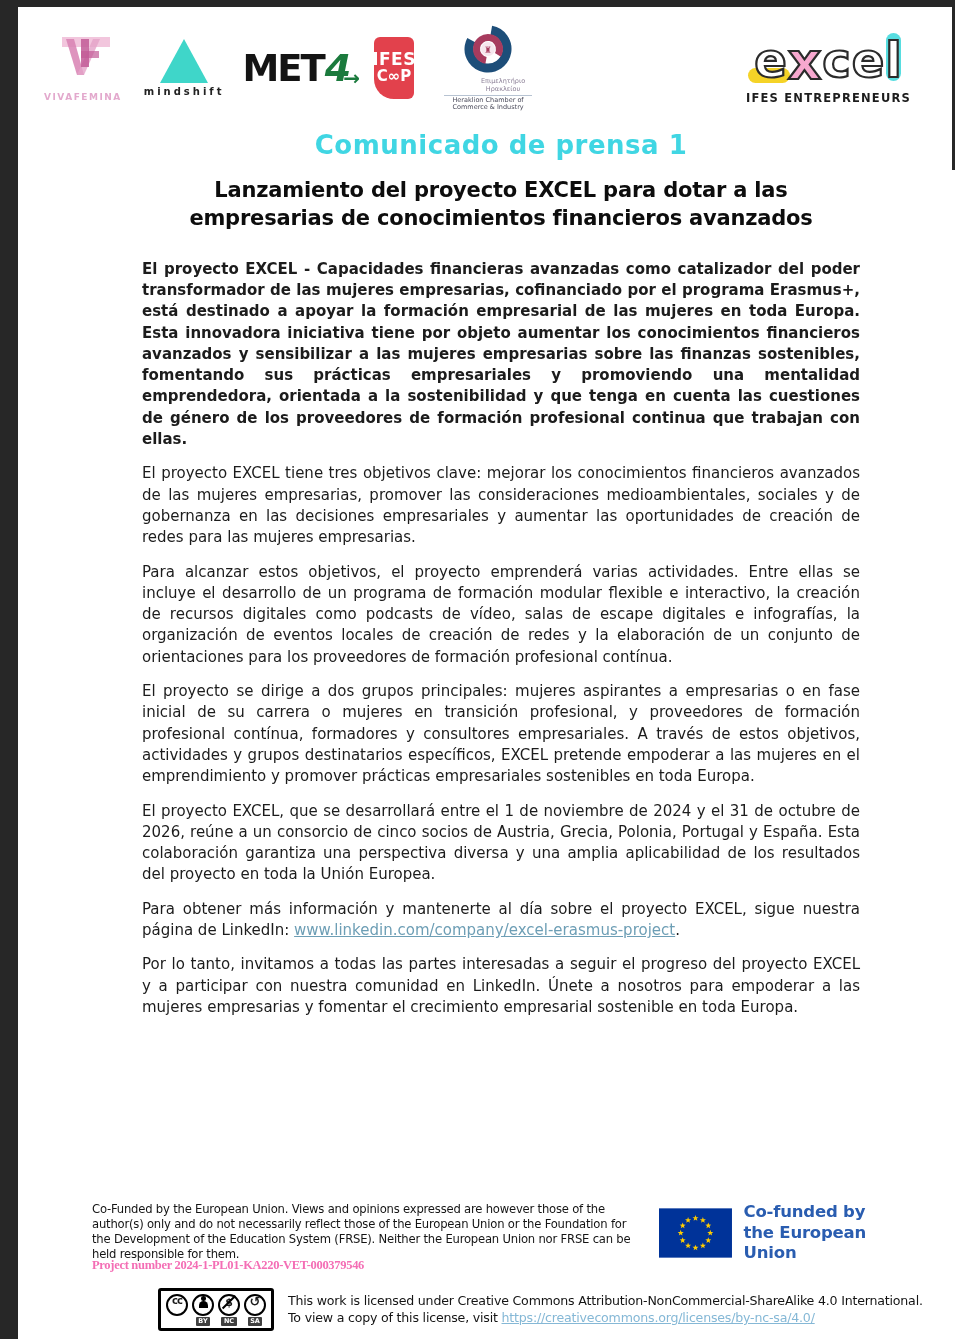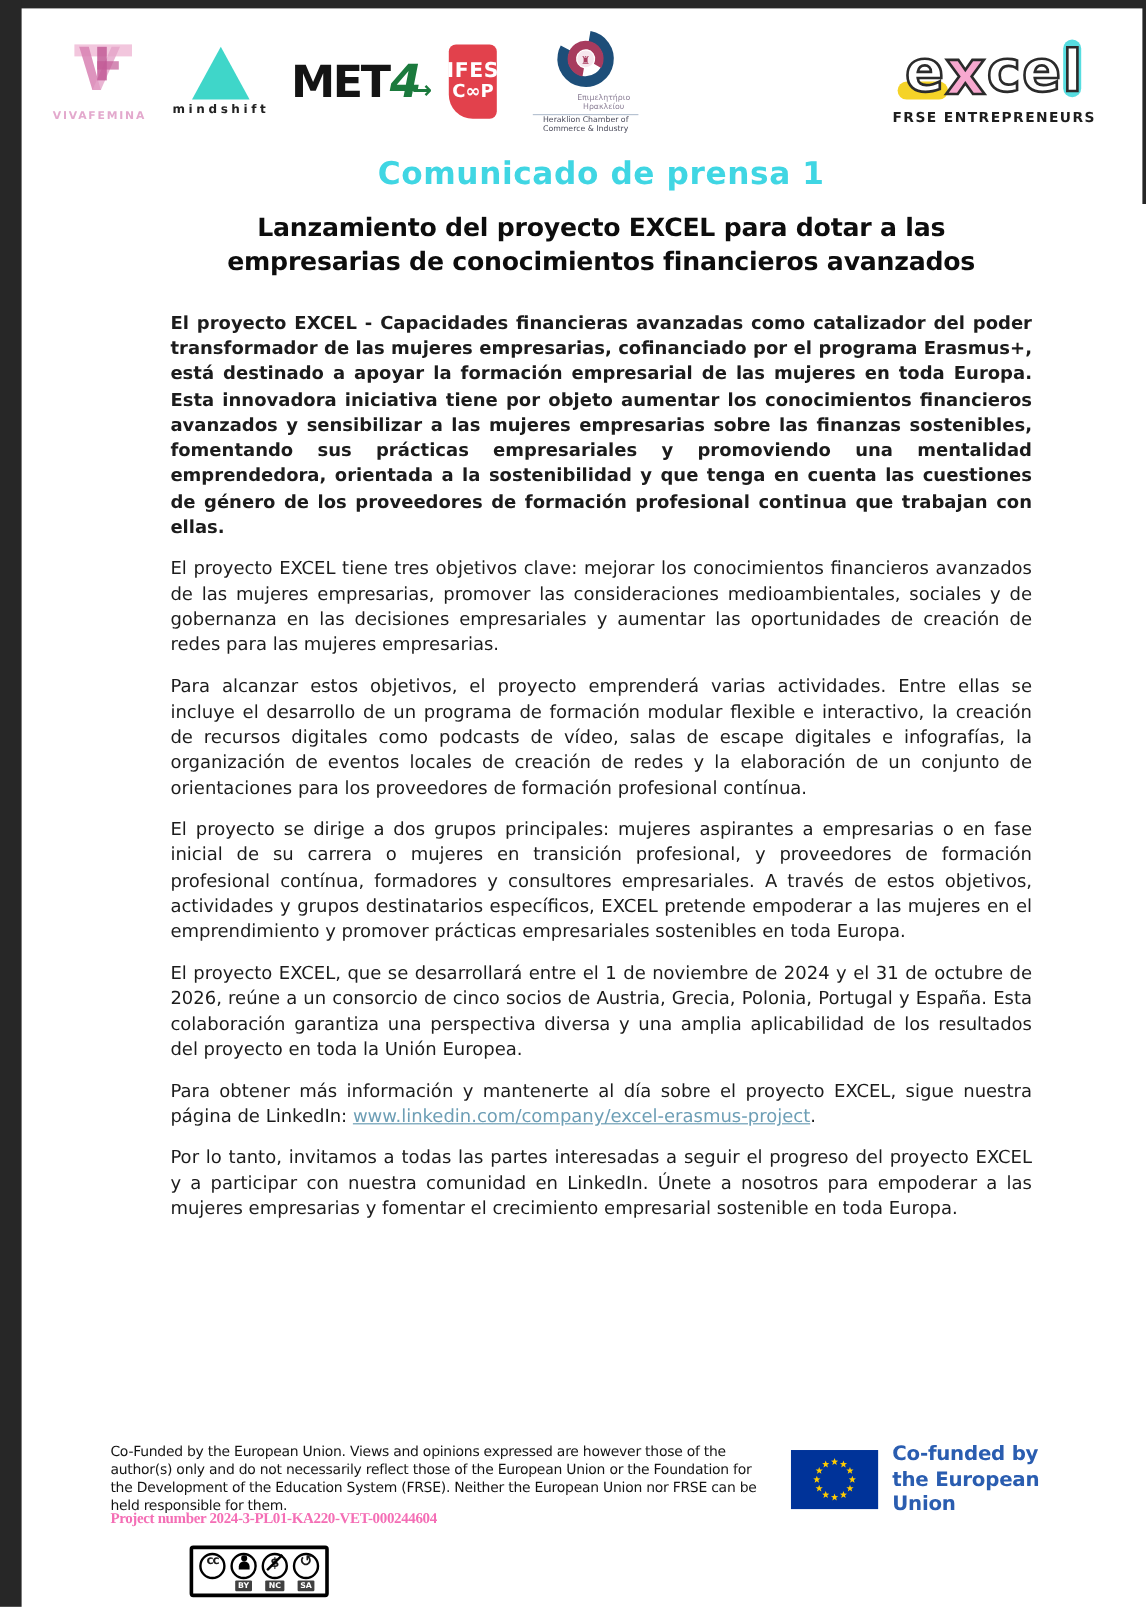--- a/index.html
+++ b/index.html
@@ -15,21 +15,21 @@
   
   .header{position:absolute;top:24px;left:44px;right:34px;display:flex;align-items:center;}
   .logo-col{display:flex;flex-direction:column;align-items:center;}
 
   .viva-label{font-size:9px;letter-spacing:1.5px;color:#e3a9cd;margin-top:15px;font-weight:600;}
 
   .mindshift{margin-left:22px;}
   .tri{width:0;height:0;border-left:24px solid transparent;border-right:24px solid transparent;border-bottom:44px solid #3fd6c9;}
   .mindshift-label{font-size:10px;font-weight:700;letter-spacing:3px;color:#222;margin-top:3px;}
 
-  .meta4{margin-left:18px;display:flex;align-items:center;}
+  .meta4{margin-left:18px;display:flex;align-items:flex-end;}
   .meta-met{font-size:37px;font-weight:900;letter-spacing:-2px;color:#141414;}
   .meta-four{font-size:38px;font-weight:900;color:#1b7a3d;font-style:italic;margin-left:1px;}
   .meta-arrow{color:#1b7a3d;font-size:20px;font-weight:900;margin-left:-8px;margin-top:14px;}
 
   .ifes{margin-left:14px;width:40px;height:62px;background:#e2414c;border-radius:6px 6px 6px 20px;
         display:flex;flex-direction:column;align-items:center;justify-content:center;color:#fff;}
   .ifes-l1{font-size:17px;font-weight:800;letter-spacing:0.5px;line-height:1;}
   .ifes-l2{font-size:15px;font-weight:800;line-height:1.1;}
 
   .herak{margin-left:26px;width:96px;}
@@ -135,21 +135,21 @@
   <div class="excel">
     <div class="excel-word">
       <span class="pill-yellow"></span>
       <span class="pill-teal"></span>
       <span class="xl-letter">e</span>
       <span class="xl-letter xl-x">x</span>
       <span class="xl-letter">c</span>
       <span class="xl-letter">e</span>
       <span class="xl-letter">l</span>
     </div>
-    <div class="excel-tag">FRSE ENTREPRENEURS</div>
+    <div class="excel-tag">IFES ENTREPRENEURS</div>
   </div>
 </div>
 
 <div class="content">
   <div class="doc-title">Comunicado de prensa 1</div>
   <div class="headline">Lanzamiento del proyecto EXCEL para dotar a las empresarias de conocimientos financieros avanzados</div>
 
   <div class="paras">
     <p class="lead">El proyecto EXCEL - Capacidades financieras avanzadas como catalizador del poder transformador de las mujeres empresarias, cofinanciado por el programa Erasmus+, está destinado a apoyar la formación empresarial de las mujeres en toda Europa. Esta innovadora iniciativa tiene por objeto aumentar los conocimientos financieros avanzados y sensibilizar a las mujeres empresarias sobre las finanzas sostenibles, fomentando sus prácticas empresariales y promoviendo una mentalidad emprendedora, orientada a la sostenibilidad y que tenga en cuenta las cuestiones de género de los proveedores de formación profesional continua que trabajan con ellas.</p>
     <p>El proyecto EXCEL tiene tres objetivos clave: mejorar los conocimientos financieros avanzados de las mujeres empresarias, promover las consideraciones medioambientales, sociales y de gobernanza en las decisiones empresariales y aumentar las oportunidades de creación de redes para las mujeres empresarias.</p>
@@ -182,21 +182,21 @@
       <use href="#st" transform="translate(24,17.5)"></use>
       <use href="#st" transform="translate(29.5,12.1)"></use>
     </svg>
     <div class="eu-label">
       <div>Co-funded by</div>
       <div>the European Union</div>
     </div>
   </div>
 </div>
 
-<div class="project">Project number 2024-3-PL01-KA220-VET-000244604</div>
+<div class="project">Project number 2024-1-PL01-KA220-VET-000379546</div>
 
 <div class="license">
   <div class="cc-badge">
     <div class="cc-col">
       <div class="cc-circle">
           <span class="cc-cc">cc</span>
         </div>
       <div class="cc-spacer"></div>
     </div>
     <div class="cc-col">
@@ -211,13 +211,17 @@
         </div>
       <div class="cc-chip">NC</div>
     </div>
     <div class="cc-col">
       <div class="cc-circle">
           <span class="sa-glyph">↺</span>
         </div>
       <div class="cc-chip">SA</div>
     </div>
   </div>
+  <div class="cc-text">
+    <div>This work is licensed under Creative Commons Attribution-NonCommercial-ShareAlike 4.0 International.</div>
+    <div><span>To view a copy of this license, visit </span><a class="cc-link">https://creativecommons.org/licenses/by-nc-sa/4.0/</a></div>
+  </div>
 </div>
 
 </body></html>

